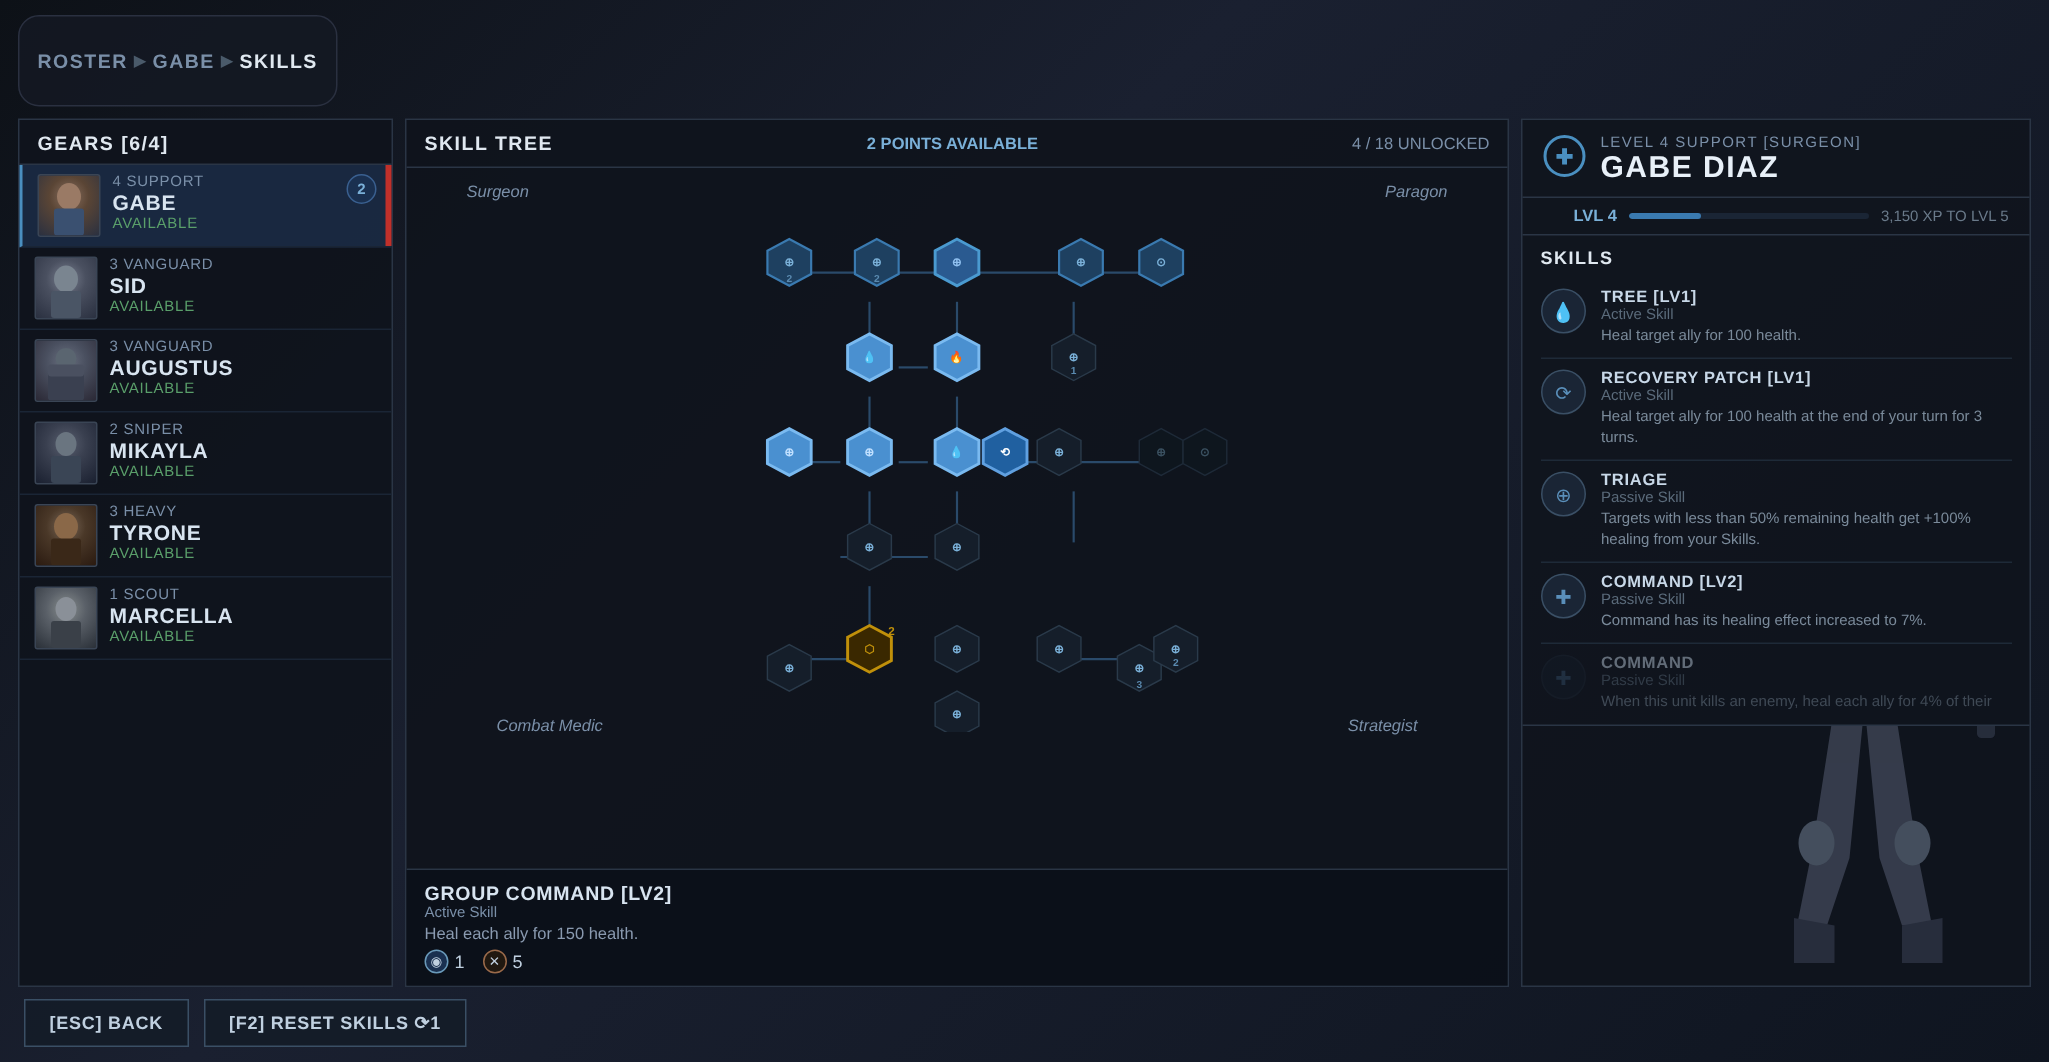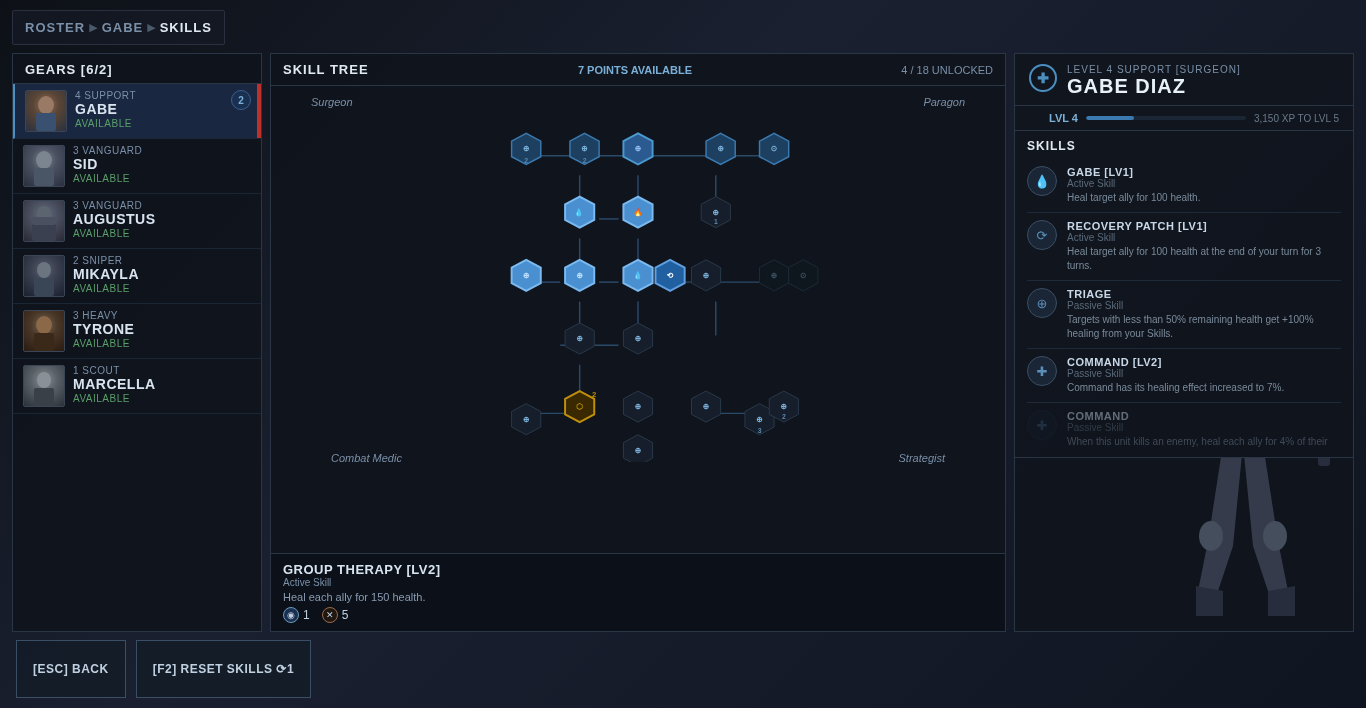--- a/index.html
+++ b/index.html
@@ -29,25 +29,25 @@
       height: 708px;
       padding: 10px 12px;
       gap: 8px;
     }
 
     
     .breadcrumb {
       display: flex;
       align-items: center;
       gap: 4px;
-      padding: 9px 12px;
+      padding: 22px 12px;
       background: rgba(20,25,35,0.85);
       border: 1px solid #2a3040;
       width: fit-content;
-      border-radius: 2px;
+      border-radius: 14px;
     }
     .breadcrumb-item {
       color: #7a8fa8;
       font-size: 13px;
       font-weight: bold;
       letter-spacing: 1px;
       text-transform: uppercase;
       cursor: pointer;
     }
     .breadcrumb-sep {
@@ -429,21 +429,21 @@
       display: flex;
       gap: 10px;
       padding: 0 4px;
     }
     .bottom-btn {
       background: rgba(20,28,40,0.9);
       border: 1px solid #3a4f65;
       color: #c0d0e0;
       font-size: 12px;
       font-weight: bold;
-      padding: 21px 16px;
+      padding: 8px 16px;
       letter-spacing: 0.5px;
       cursor: pointer;
       text-transform: uppercase;
     }
 
     
     .avatar-gabe {
       background: radial-gradient(circle at 50% 35%, #8a7060 0%, #5a4535 40%, #2a3040 100%);
     }
     .avatar-sid {
@@ -495,21 +495,21 @@
     <span class="breadcrumb-item">ROSTER</span>
     <span class="breadcrumb-sep">▶</span>
     <span class="breadcrumb-item">GABE</span>
     <span class="breadcrumb-sep">▶</span>
     <span class="breadcrumb-current">SKILLS</span>
   </div>
 
   <div class="content-area">
 
     <div class="left-panel">
-      <div class="panel-section-title">GEARS [6/2]</div>
+      <div class="panel-section-title">GEARS [6/4]</div>
 
       <div class="roster-item active">
         <div class="roster-avatar avatar-gabe">
           <svg width="40" height="40" viewBox="0 0 40 40">
             <ellipse cx="20" cy="14" rx="8" ry="9" fill="#9a7a65"></ellipse>
             <rect x="10" y="22" width="20" height="18" rx="2" fill="#3a5070"></rect>
           </svg>
         </div>
         <div class="roster-info">
           <div class="roster-rank">4 SUPPORT</div>
@@ -589,21 +589,21 @@
           <div class="roster-rank">1 SCOUT</div>
           <div class="roster-name">MARCELLA</div>
           <div class="roster-status">AVAILABLE</div>
         </div>
       </div>
     </div>
 
     <div class="middle-panel">
       <div class="skill-tree-header">
         <span class="skill-tree-title">SKILL TREE</span>
-        <span class="points-available">7 POINTS AVAILABLE</span>
+        <span class="points-available">2 POINTS AVAILABLE</span>
         <span class="unlocked-count">4 / 18 UNLOCKED</span>
       </div>
 
       <div class="skill-tree-body">
 
         <div style="display:flex; justify-content:space-between; width:100%; padding:0 30px; margin-bottom:4px;">
           <span class="tree-label">Surgeon</span>
           <span class="tree-label">Paragon</span>
         </div>
 
@@ -750,21 +750,21 @@
           </g>
         </svg>
 
         <div style="display:flex; justify-content:space-between; width:100%; padding:0 50px; margin-top:-10px;">
           <span class="tree-label">Combat Medic</span>
           <span class="tree-label">Strategist</span>
         </div>
       </div>
 
       <div class="skill-info-bar">
-        <div class="skill-name">GROUP THERAPY [LV2]</div>
+        <div class="skill-name">GROUP COMMAND [LV2]</div>
         <div class="skill-type">Active Skill</div>
         <div class="skill-desc">Heal each ally for 150 health.</div>
         <div class="skill-cost-row">
           <div class="cost-item">
             <div class="cost-icon" style="border-color:#6a9aba; background:#1a3050;">◉</div>
             <span>1</span>
           </div>
           <div class="cost-item">
             <div class="cost-icon" style="border-color:#9a6a4a; background:#201810;">✕</div>
             <span>5</span>
@@ -790,21 +790,21 @@
         <span class="xp-text">3,150 XP TO LVL 5</span>
       </div>
 
       <div class="skills-panel">
         <div class="skills-panel-title">SKILLS</div>
         <div class="skills-scroll">
 
           <div class="skill-entry">
             <div class="skill-entry-icon">💧</div>
             <div class="skill-entry-content">
-              <div class="skill-entry-name">GABE [LV1]</div>
+              <div class="skill-entry-name">TREE [LV1]</div>
               <div class="skill-entry-type">Active Skill</div>
               <div class="skill-entry-desc">Heal target ally for 100 health.</div>
             </div>
           </div>
 
           <div class="skill-entry">
             <div class="skill-entry-icon">⟳</div>
             <div class="skill-entry-content">
               <div class="skill-entry-name">RECOVERY PATCH [LV1]</div>
               <div class="skill-entry-type">Active Skill</div>

